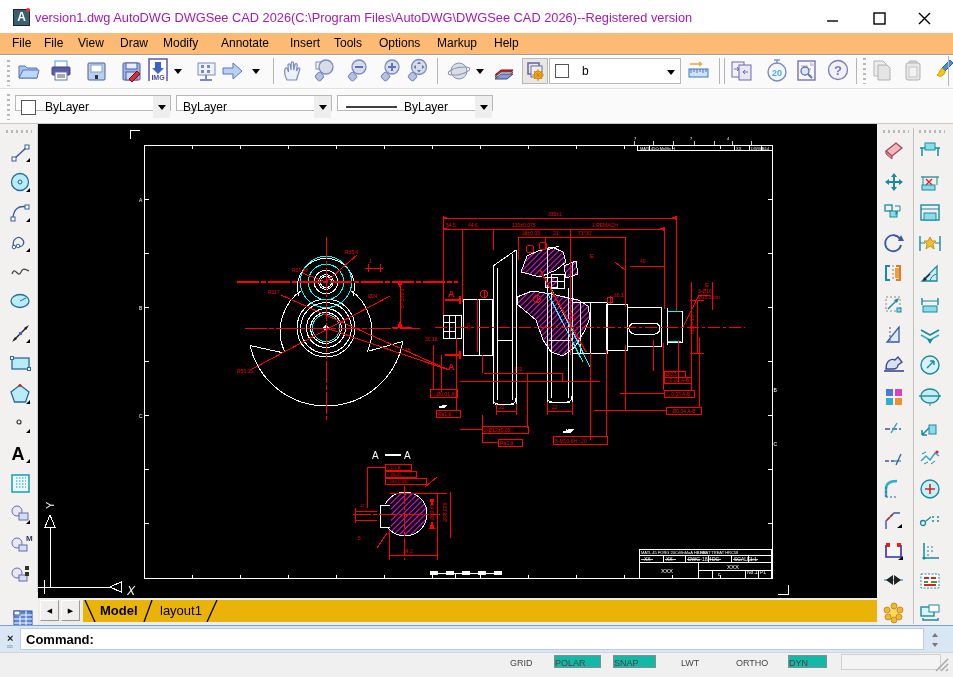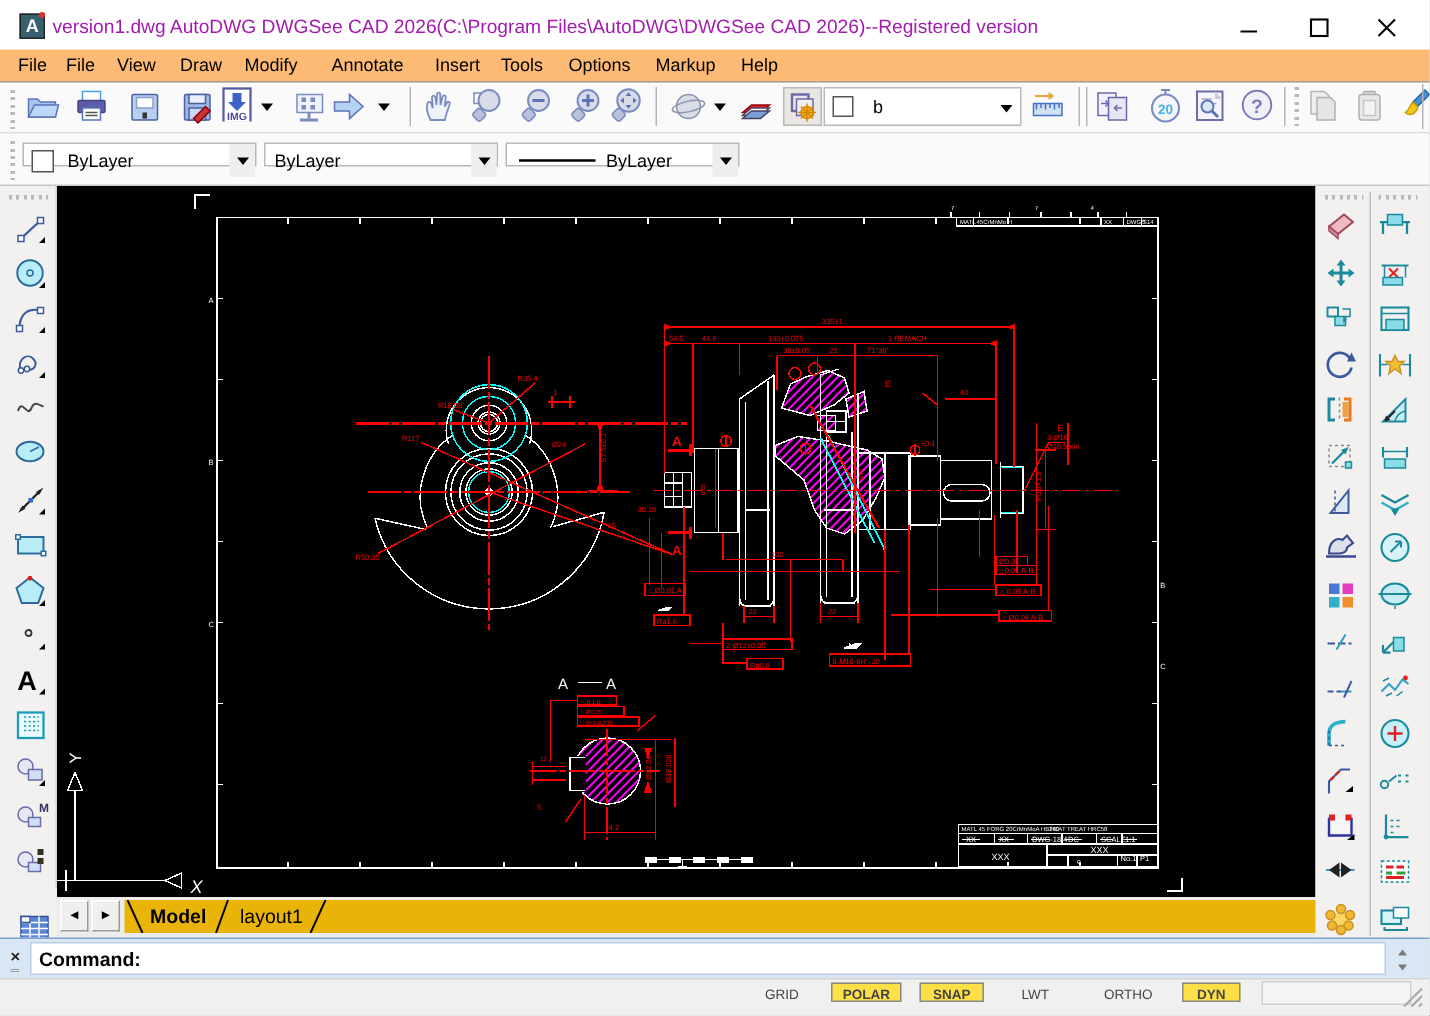--- a/index.html
+++ b/index.html
@@ -32,21 +32,21 @@
 #canvas { position:absolute; top:124px; left:38px; width:839px; height:474px; background:#000; }
 
 #tabbar { position:absolute; top:598px; left:38px; width:839px; height:27px; background:#ececeb; }
 #tabstrip { position:absolute; left:45px; top:2px; width:794px; height:22px; background:#eab308; }
 .tabbtn { position:absolute; top:2px; width:19px; height:21px; background:#f0efee; border:1px solid #999; border-top-color:#fff; border-left-color:#fff; text-align:center; font-size:7px; line-height:20px; color:#000; }
 
 #cmdbar { position:absolute; top:625px; left:0; width:953px; height:27px; background:#d9e7f5; border-top:1px solid #7da2ce; }
 #cmdinput { position:absolute; left:20px; top:2px; width:904px; height:22px; background:#fff; border:1px solid #b9cde4; font-size:13px; font-weight:bold; color:#000; padding:3px 0 0 5px; }
 
 #statusbar { position:absolute; top:652px; left:0; width:953px; height:25px; background:#f0f0f0; border-top:1px solid #d5d5d5; font-size:9px; color:#444; }
-.sbtn { position:absolute; top:2px; height:13px; border:1px solid #8a8a8a; text-align:center; padding-top:2px; background:#fde047;font-weight:bold; }
+.sbtn { position:absolute; top:2px; height:13px; border:1px solid #8a8a8a; padding-top:2px; background:#14b8a6; }
 .slbl { position:absolute; top:5px; }
 </style>
 </head>
 <body>
 <div id="app">
   <div id="titlebar">
     <div id="appicon">A</div>
       <div style="position:absolute;left:26px;top:8px;width:4px;height:4px;background:#e03030;border-radius:50%"></div>
     <div id="apptitle">version1.dwg AutoDWG DWGSee CAD 2026(C:\Program Files\AutoDWG\DWGSee CAD 2026)--Registered version</div>
     <svg class="winbtn" style="left:817px;top:3px" width="30" height="30">

